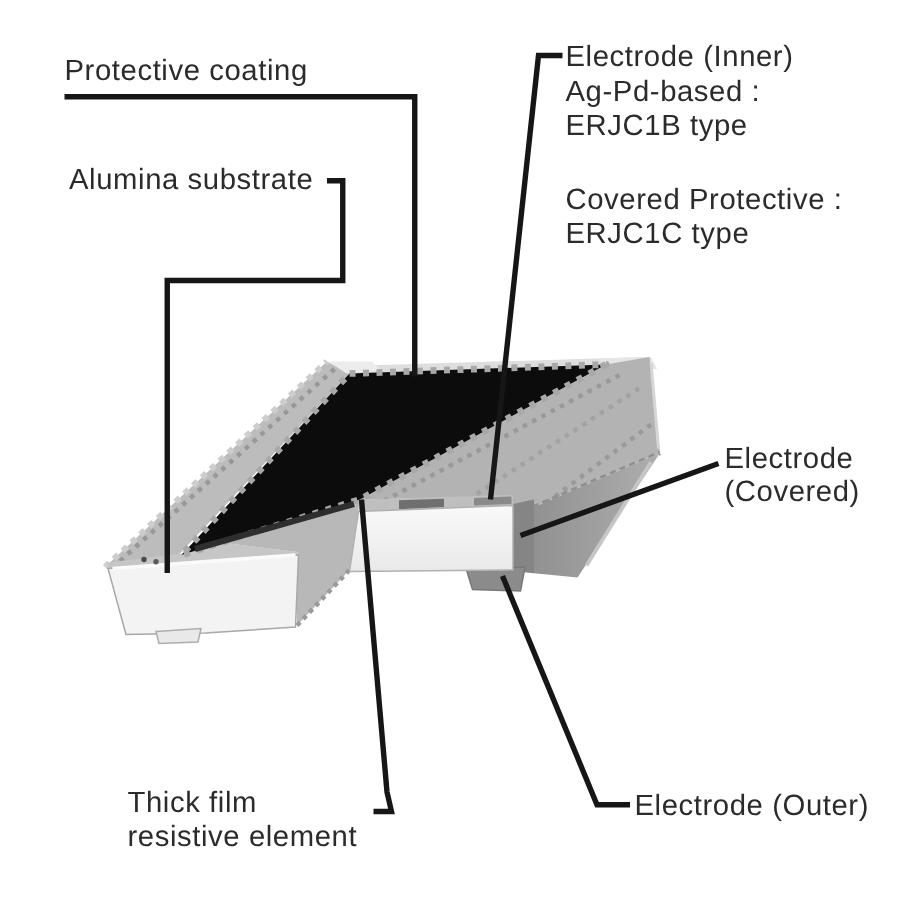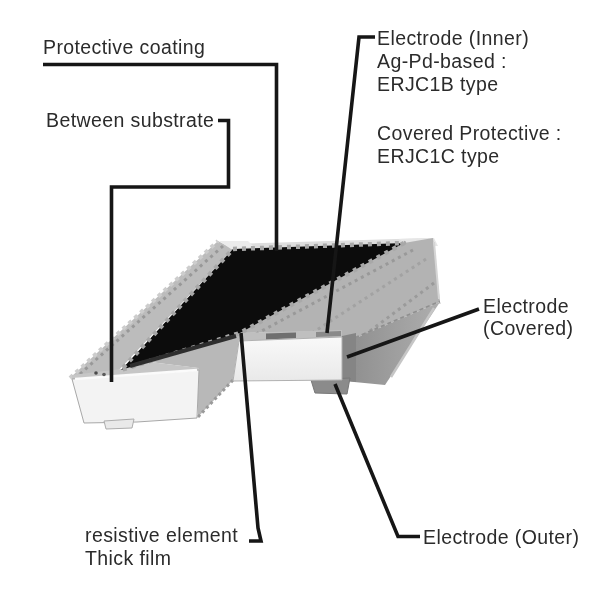--- a/index.html
+++ b/index.html
@@ -87,38 +87,38 @@
       <polyline points="218,120.5 228.5,120.5 228.5,187 111.5,187 111.5,382" stroke="#161616"></polyline>
       <polyline points="375,37 359,37 327,333" stroke="#161616"></polyline>
       <polyline points="479,309 347,357" stroke="#161616"></polyline>
       <polyline points="241,333 258,528 261,541 249,541" stroke="#161616"></polyline>
       <polyline points="335,384 398,536.5 420,536.5" stroke="#161616"></polyline>
     </g>
   </svg>
 
   <div class="lbl" style="left:43px;top:36px;">Protective coating</div>
 
-  <div class="lbl" style="left:46px;top:109px;">Between substrate</div>
+  <div class="lbl" style="left:46px;top:109px;">Alumina substrate</div>
 
   <div class="lbl" style="left:377px;top:27px;">
     <div>Electrode (Inner)</div>
     <div>Ag-Pd-based :</div>
     <div>ERJC1B type</div>
   </div>
 
   <div class="lbl" style="left:377px;top:122px;">
     <div>Covered Protective :</div>
     <div>ERJC1C type</div>
   </div>
 
   <div class="lbl" style="left:483px;top:296px;line-height:21.5px;">
     <div>Electrode</div>
     <div>(Covered)</div>
   </div>
 
   <div class="lbl" style="left:85px;top:524px;">
+    <div>Thick film</div>
     <div>resistive element</div>
-    <div>Thick film</div>
   </div>
 
   <div class="lbl" style="left:423px;top:526px;">Electrode (Outer)</div>
 
 </div>
 
 </body></html>

